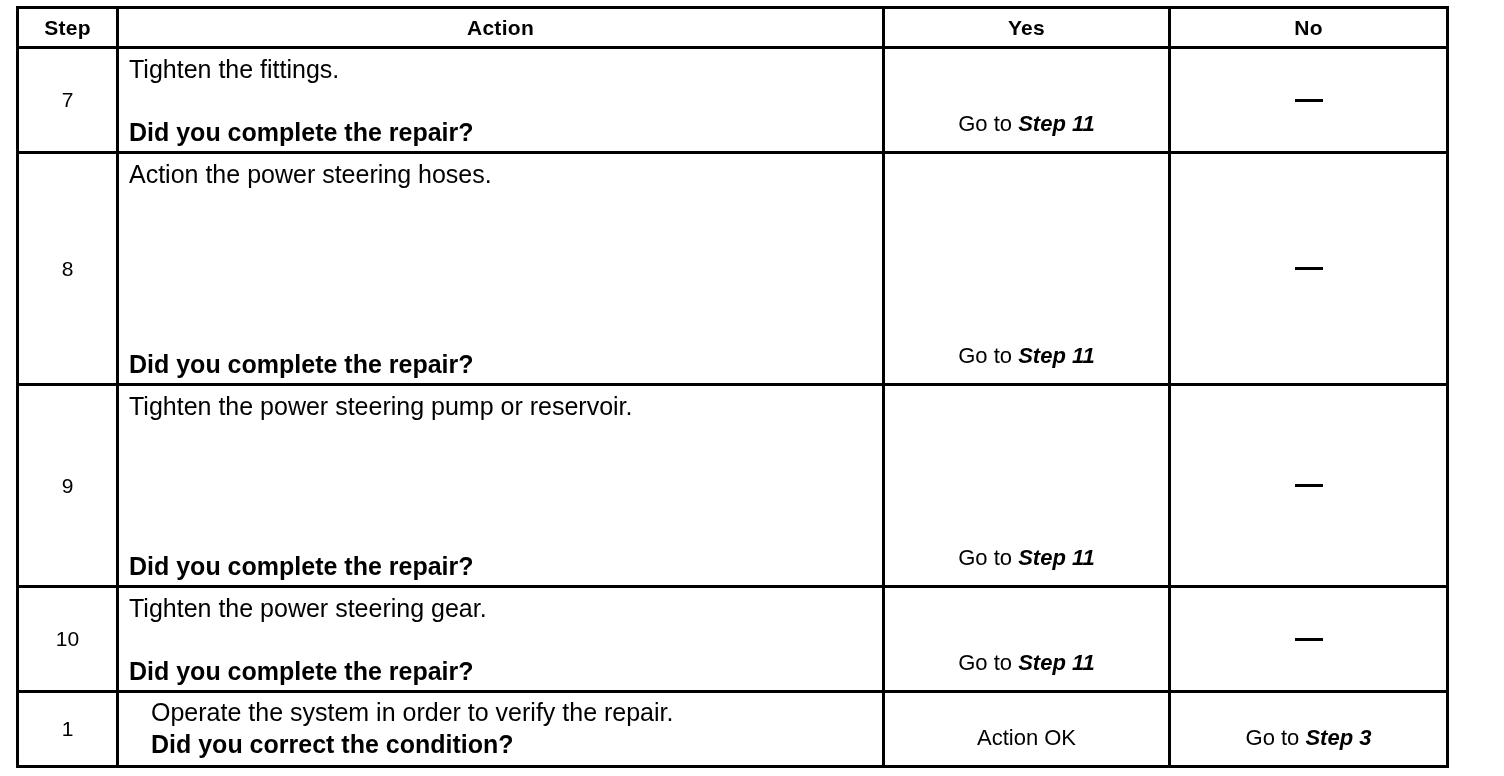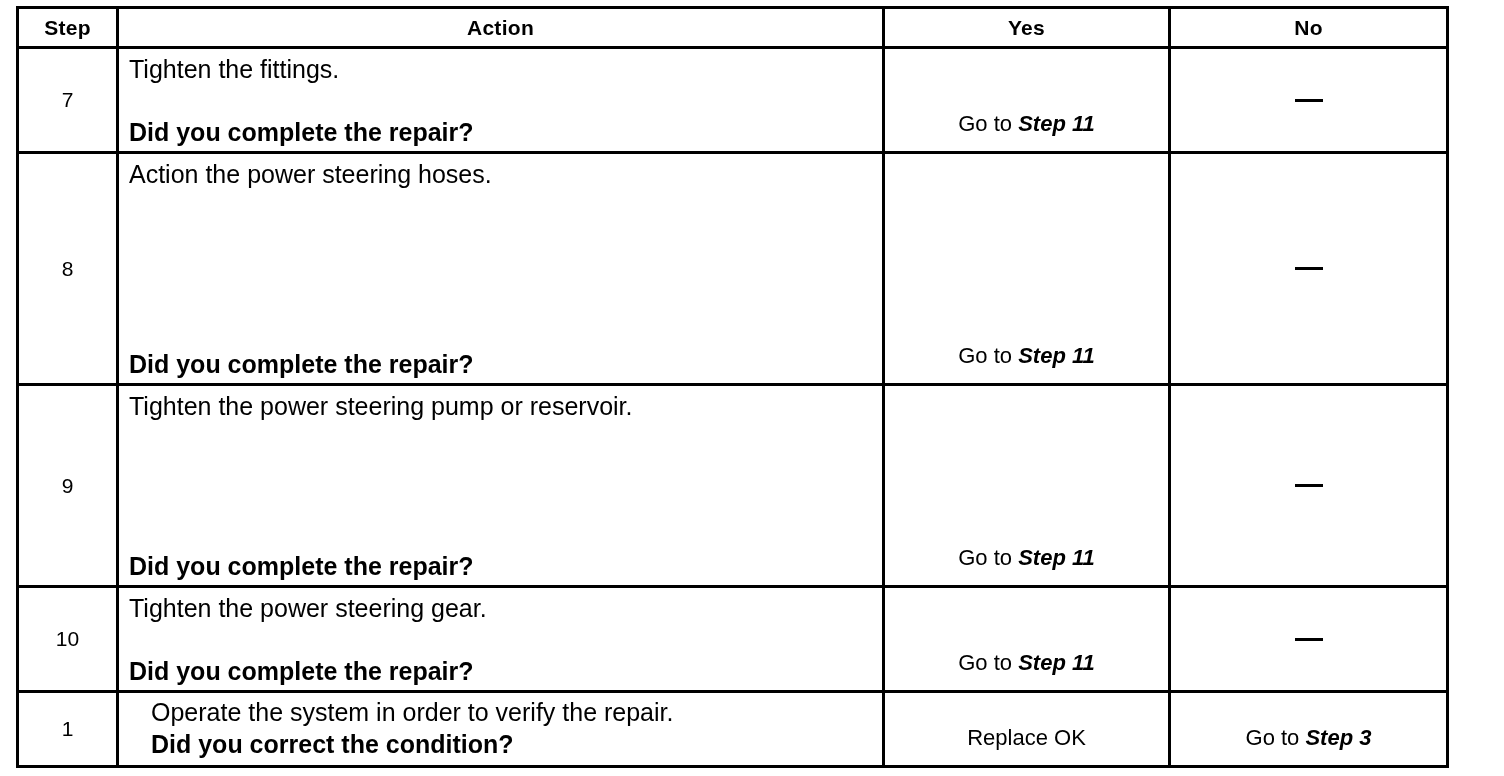--- a/index.html
+++ b/index.html
@@ -265,21 +265,21 @@
         <td class="step-cell">1</td>
         <td class="action-cell">
           <div class="action-inner tight">
             <div class="action-line lead">Operate the system in order to verify the repair.</div>
             <div class="action-line tail">Did you correct the condition?</div>
           </div>
         </td>
         <td class="yes-cell">
           <div class="yes-inner">
             <div class="resp-text">
-              <span>Replace OK</span><span class="ital"></span>
+              <span>Action OK</span><span class="ital"></span>
             </div>
           </div>
         </td>
         <td class="no-cell">
           <div class="yes-inner">
             <div class="resp-text">
               <span>Go to </span><span class="ital">Step 3</span>
             </div>
           </div>
         </td>

